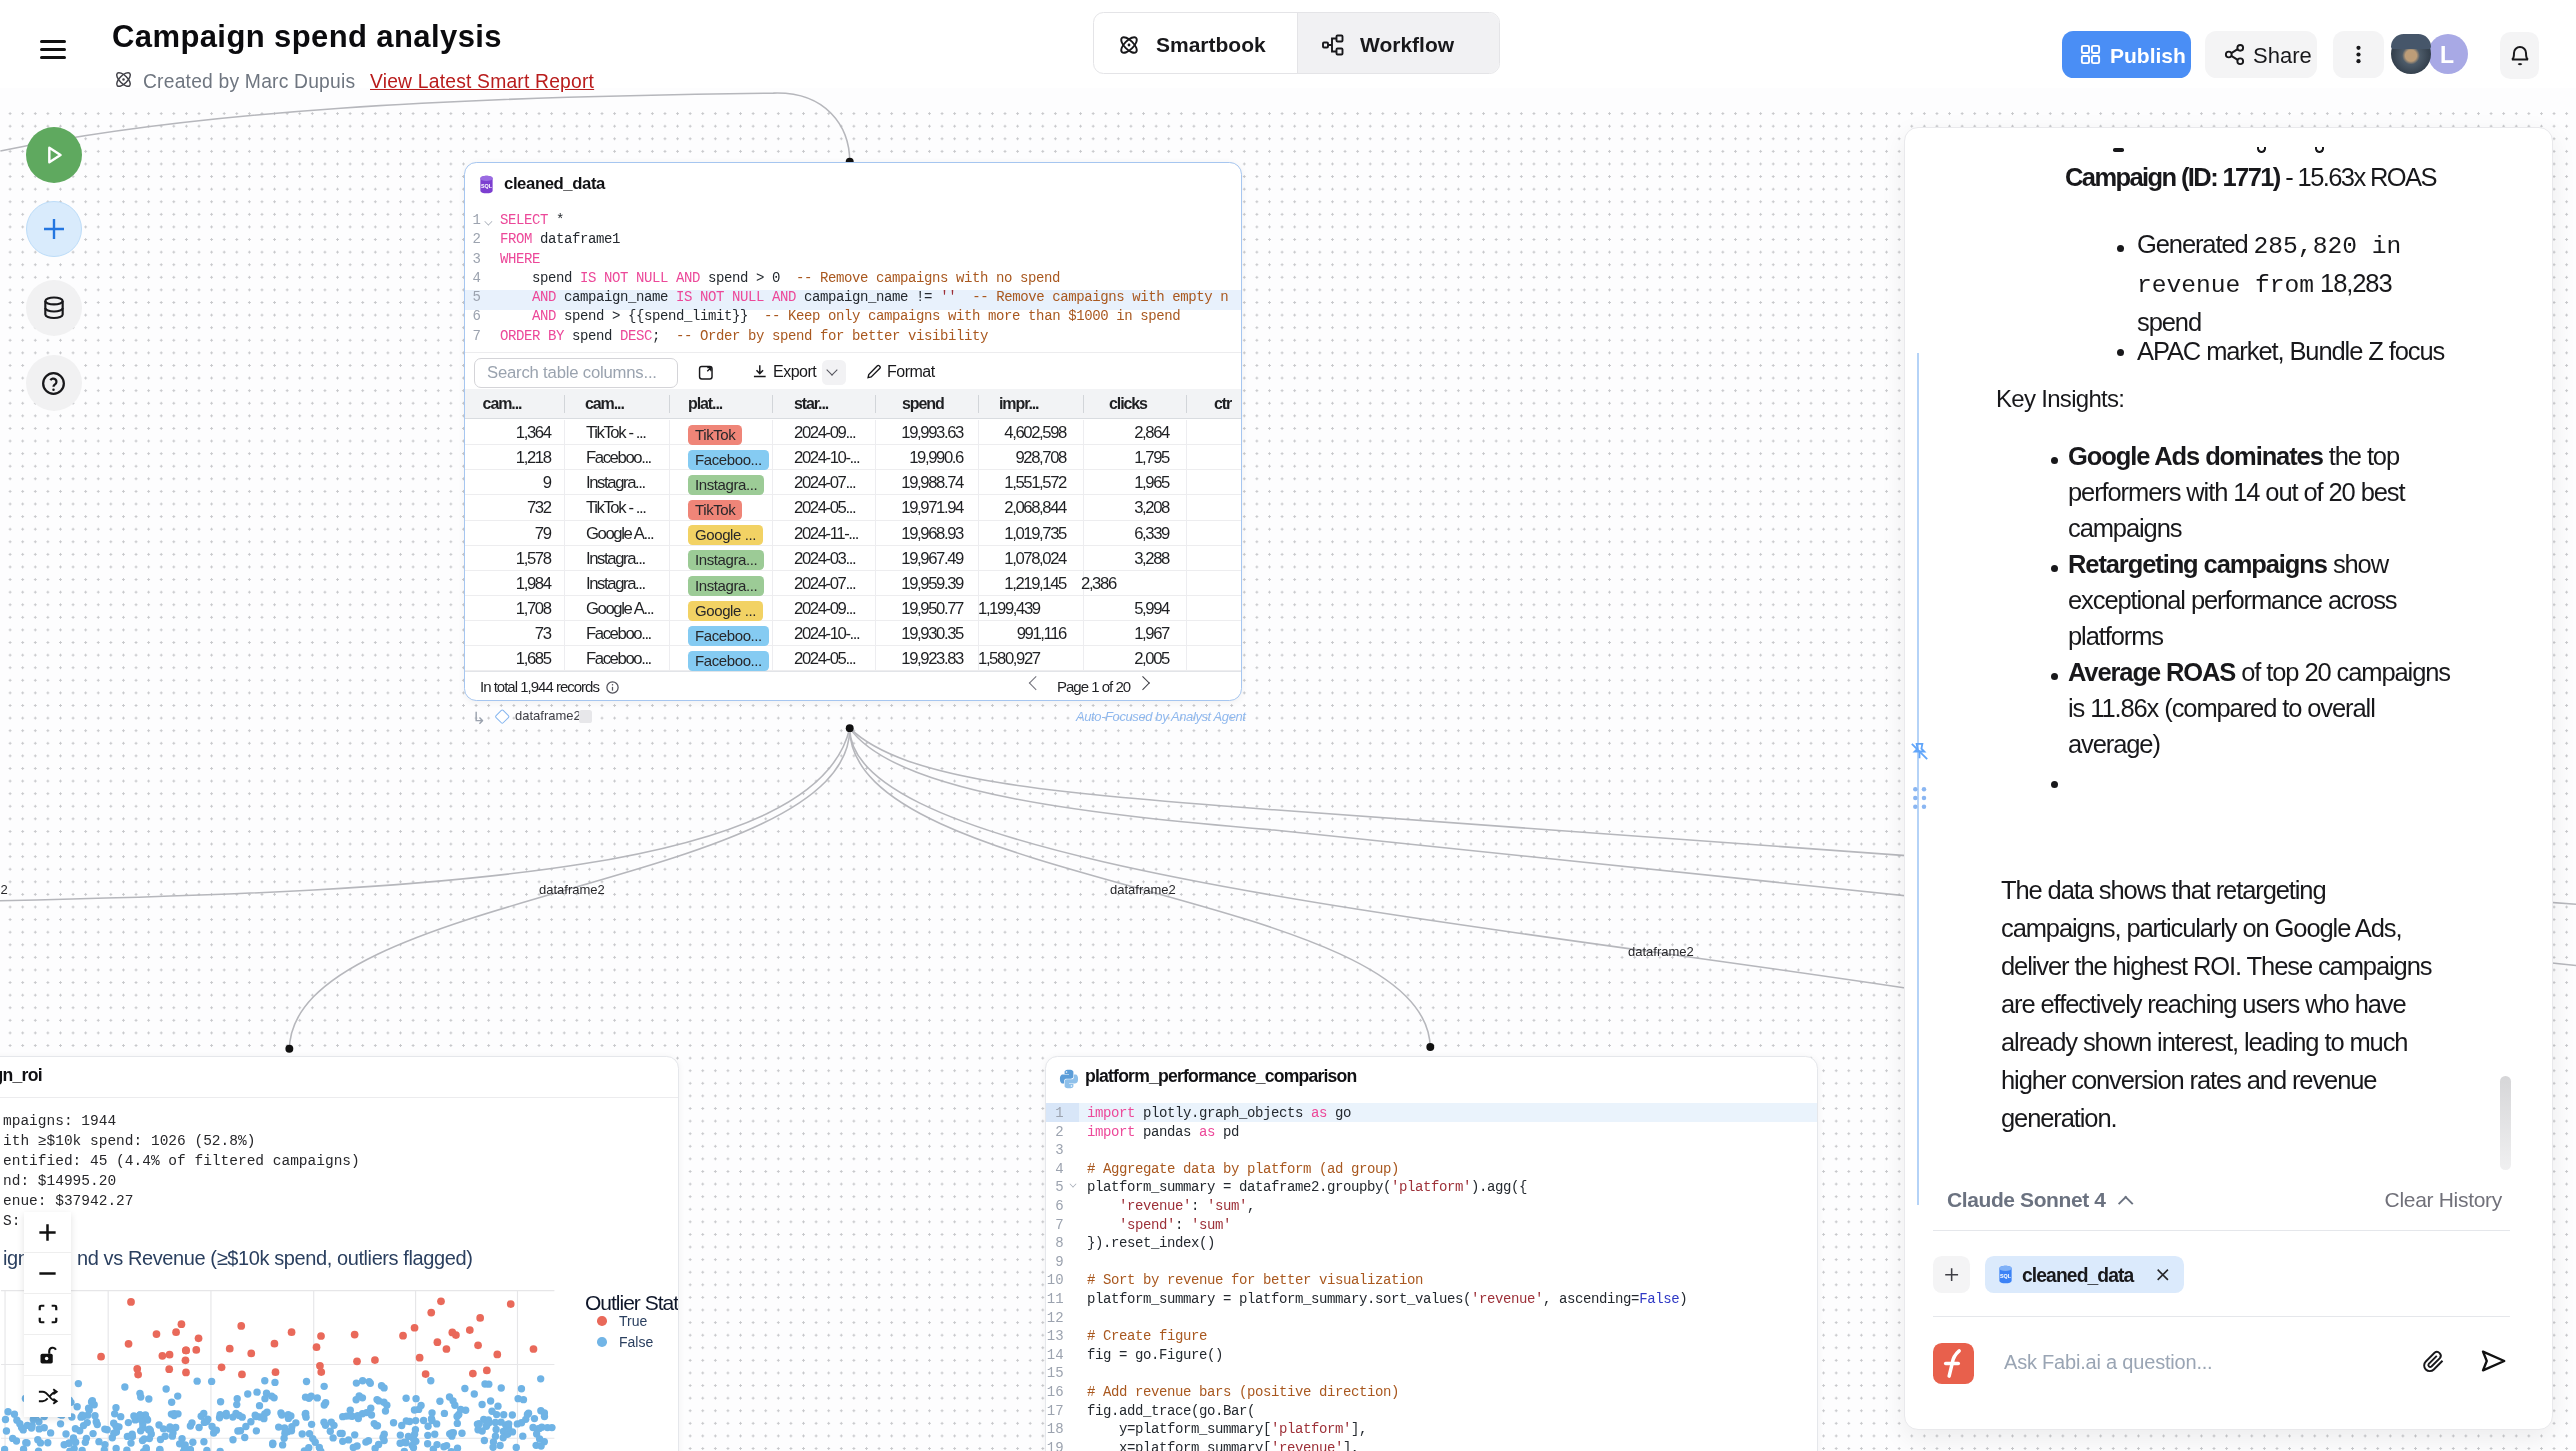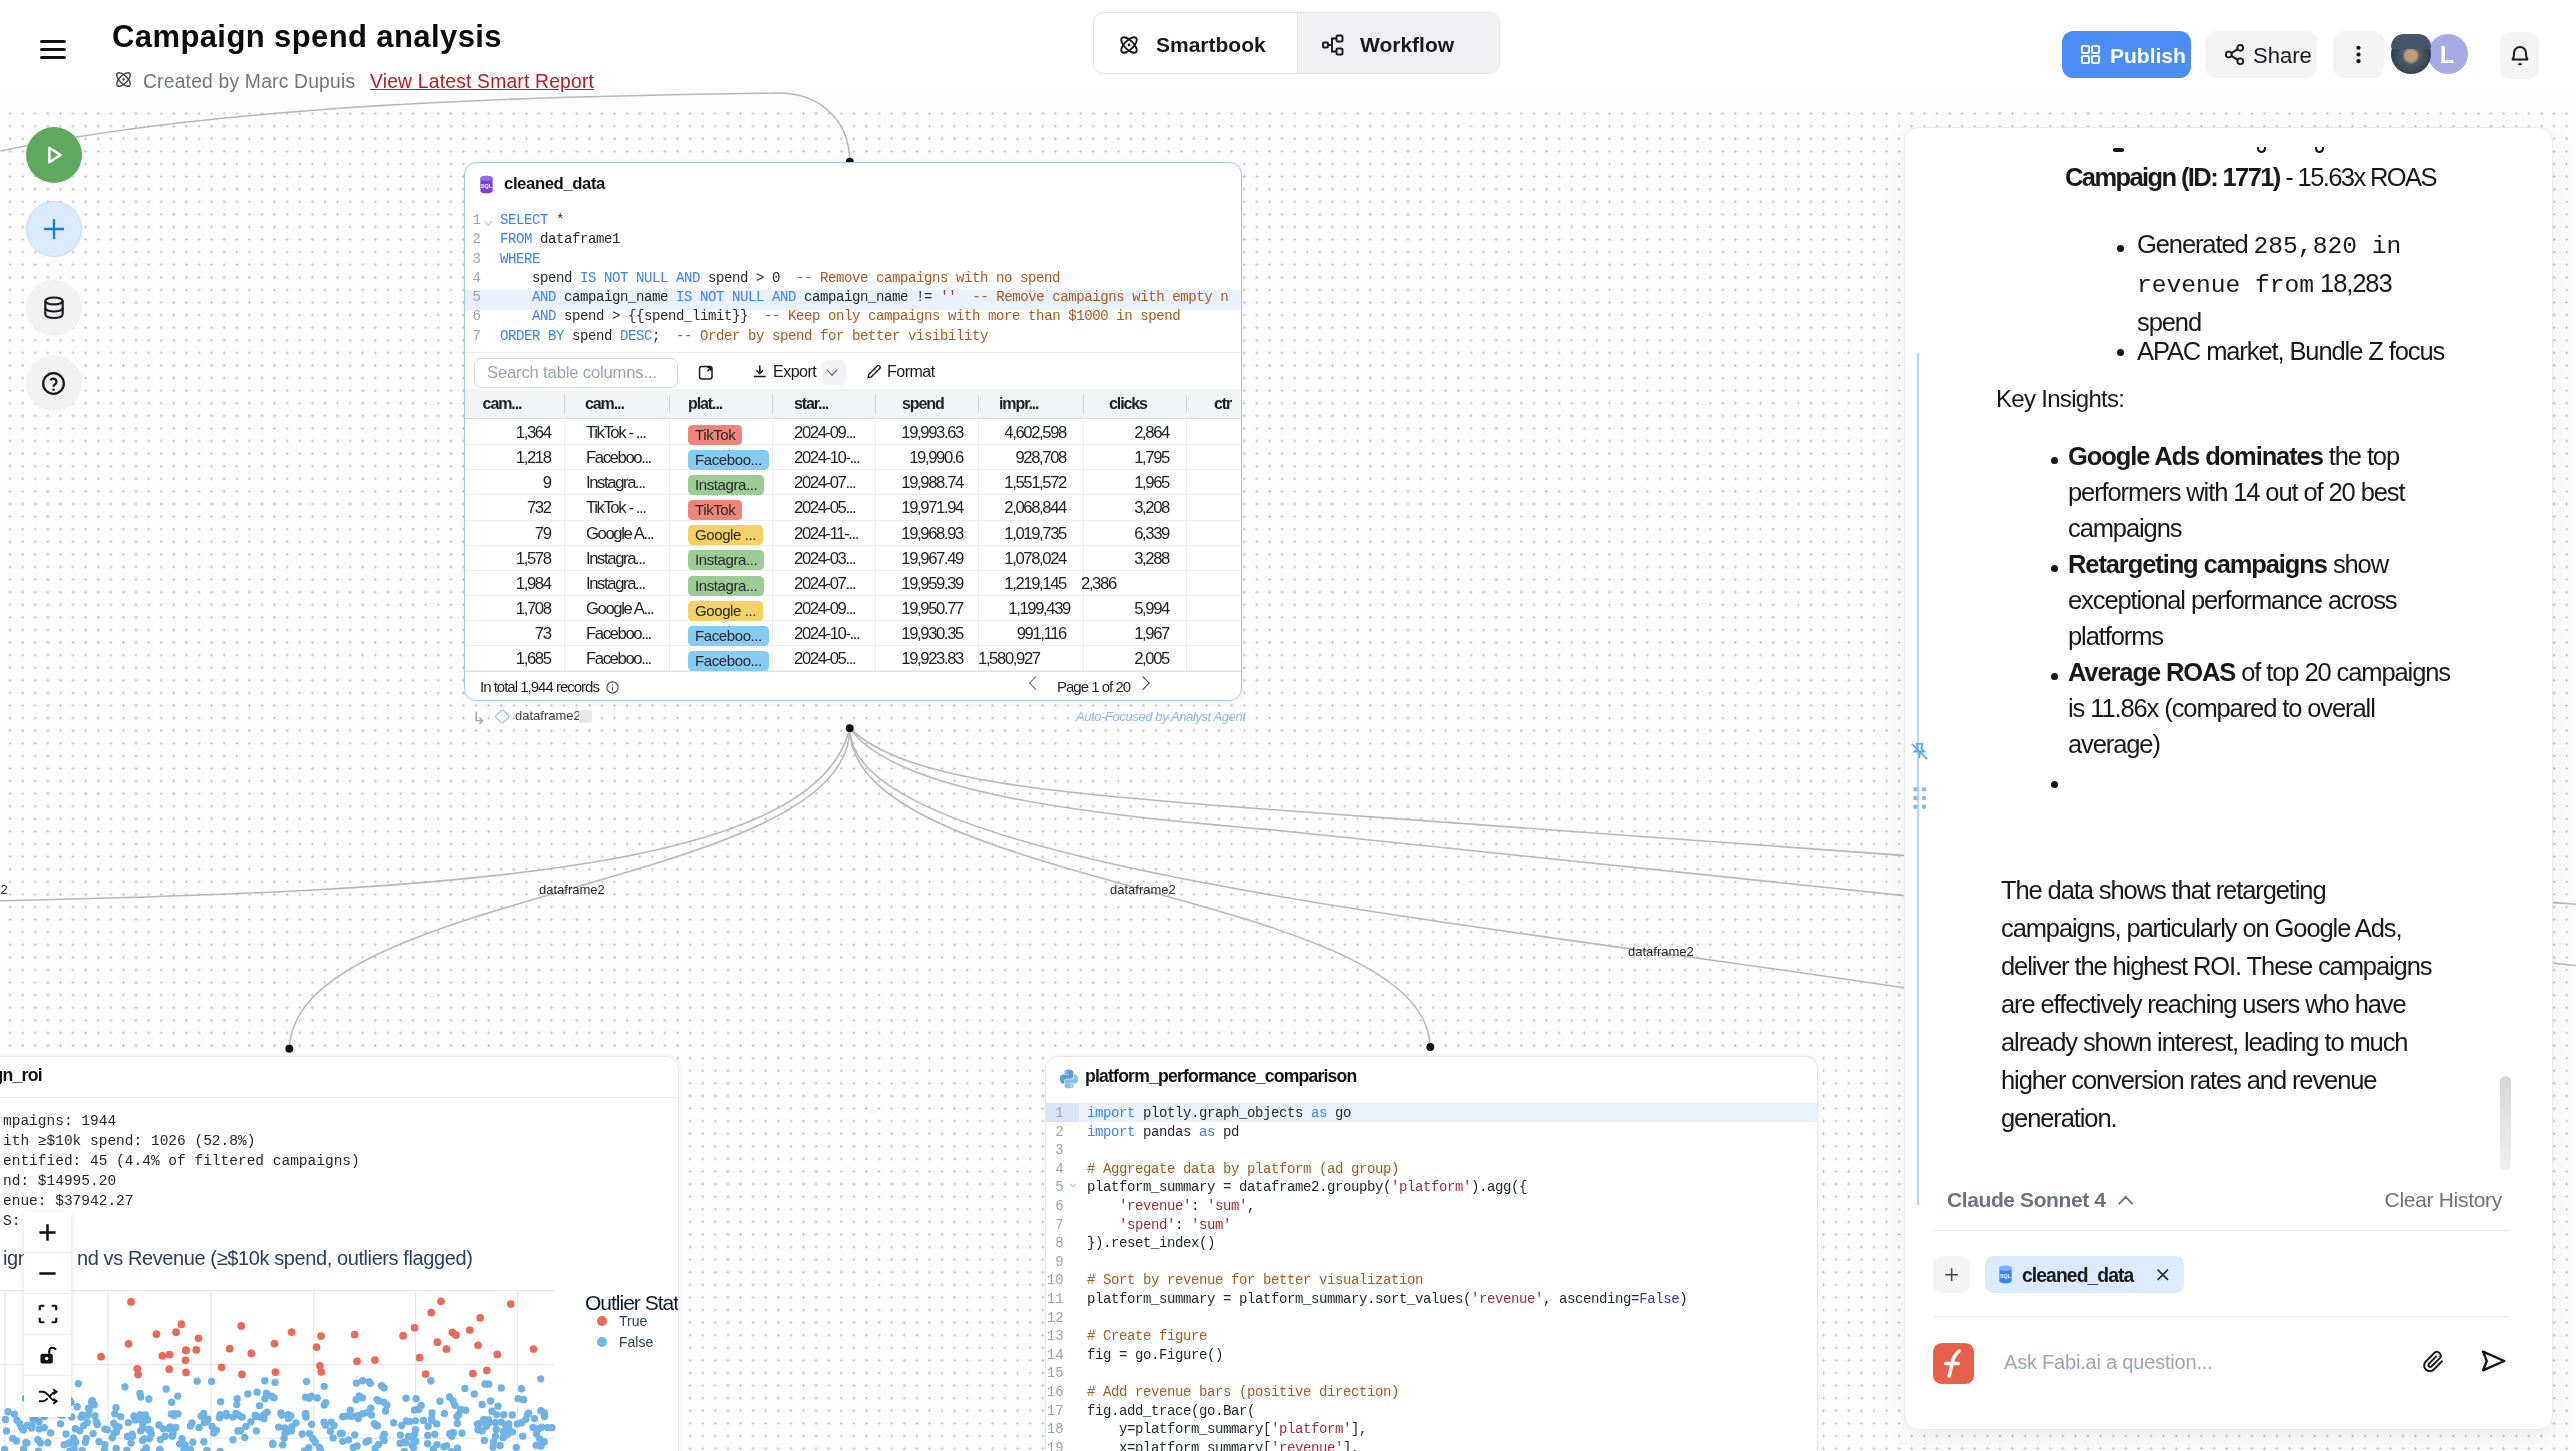--- a/index.html
+++ b/index.html
@@ -7,21 +7,21 @@
 .abs{position:absolute}
 #canvas{position:absolute;left:0;top:0;width:2576px;height:1451px;background-color:#fdfdfe}
 #dots{position:absolute;left:0;top:104px;width:2576px;height:1348px;background-image:radial-gradient(circle 1px at 6.3px 6.3px,#c7c8cb 99%,transparent 101%);background-size:12.6px 12.6px;background-position:3.8px 3.3px}
 #edgesvg{position:absolute;left:0;top:0}
 .edge{fill:none;stroke:#b6b7bc;stroke-width:1.8px}
 .elabel{position:absolute;font-size:13px;color:#27272a;white-space:nowrap}
 .node{position:absolute;background:#fff;border:1.8px solid #e5e7eb;border-radius:12.3px;box-shadow:0 1.8px 7px rgba(0,0,0,.05)}
 .ntitle{font-size:17.6px;font-weight:700;color:#111114;white-space:nowrap;letter-spacing:-0.7px}
 .code{font-family:"Liberation Mono",monospace;font-size:14px;letter-spacing:-0.4px;white-space:pre;color:#24292f}
 .lnum{font-family:"Liberation Mono",monospace;font-size:14px;color:#9ca3af;text-align:right;white-space:pre}
-.kw{color:#3b82f6}.cm{color:#a9581f}.str{color:#9d3038}.kb{color:#2f39c5}
+.kw{color:#ec4899}.cm{color:#a9581f}.str{color:#9d3038}.kb{color:#2f39c5}
 .hdrbtn{position:absolute;background:#f4f4f5;border-radius:11.4px;display:flex;align-items:center;justify-content:center}
 .rowline{position:absolute;left:0;width:100%;border-bottom:0.9px solid #ededef}
 .cell{position:absolute;font-size:16.7px;letter-spacing:-1.4px;color:#1f2023;white-space:nowrap}
 .chip{position:absolute;font-size:15px;letter-spacing:-0.4px;color:#27272a;border-radius:4.4px;padding:0 7px;line-height:20px;height:20px}
 .chatp{position:absolute;font-size:25.5px;letter-spacing:-1.1px;line-height:36px;color:#18181b;white-space:nowrap}
 .cmono{font-family:"Liberation Mono",monospace;font-size:24.6px;letter-spacing:0}
 .bdot{position:absolute;width:7px;height:7px;border-radius:50%;background:#18181b}
 </style></head>
 <body>
 <div id="canvas"></div>
@@ -163,21 +163,21 @@
   <div class="cell" style="left:329px;top:411px">2024-07...</div>
   <div class="cell" style="left:410px;top:411px;width:88px;text-align:right">19,959.39</div>
   <div class="cell" style="left:513px;top:411px;width:88px;text-align:right">1,219,145</div>
   <div class="cell" style="left:616px;top:411px;width:88px;">2,386</div>
   <div class="rowline" style="top:457px"></div>
   <div class="cell" style="left:17.6px;top:436px;width:68px;text-align:right">1,708</div>
   <div class="cell" style="left:121px;top:436px">Google A...</div>
   <div class="chip" style="left:223px;top:438px;background:#f2d264">Google ...</div>
   <div class="cell" style="left:329px;top:436px">2024-09...</div>
   <div class="cell" style="left:410px;top:436px;width:88px;text-align:right">19,950.77</div>
-  <div class="cell" style="left:513px;top:436px;width:92px;text-align:right">1,199,439</div>
+  <div class="cell" style="left:513px;top:436px;width:104px;text-align:left">1,199,439</div>
   <div class="cell" style="left:616px;top:436px;width:88px;text-align:right">5,994</div>
   <div class="rowline" style="top:482px"></div>
   <div class="cell" style="left:17.6px;top:461px;width:68px;text-align:right">73</div>
   <div class="cell" style="left:121px;top:461px">Faceboo...</div>
   <div class="chip" style="left:223px;top:463px;background:#85cbf2">Faceboo...</div>
   <div class="cell" style="left:329px;top:461px">2024-10-...</div>
   <div class="cell" style="left:410px;top:461px;width:88px;text-align:right">19,930.35</div>
   <div class="cell" style="left:513px;top:461px;width:88px;text-align:right">991,116</div>
   <div class="cell" style="left:616px;top:461px;width:88px;text-align:right">1,967</div>
   <div class="rowline" style="top:507px"></div>

